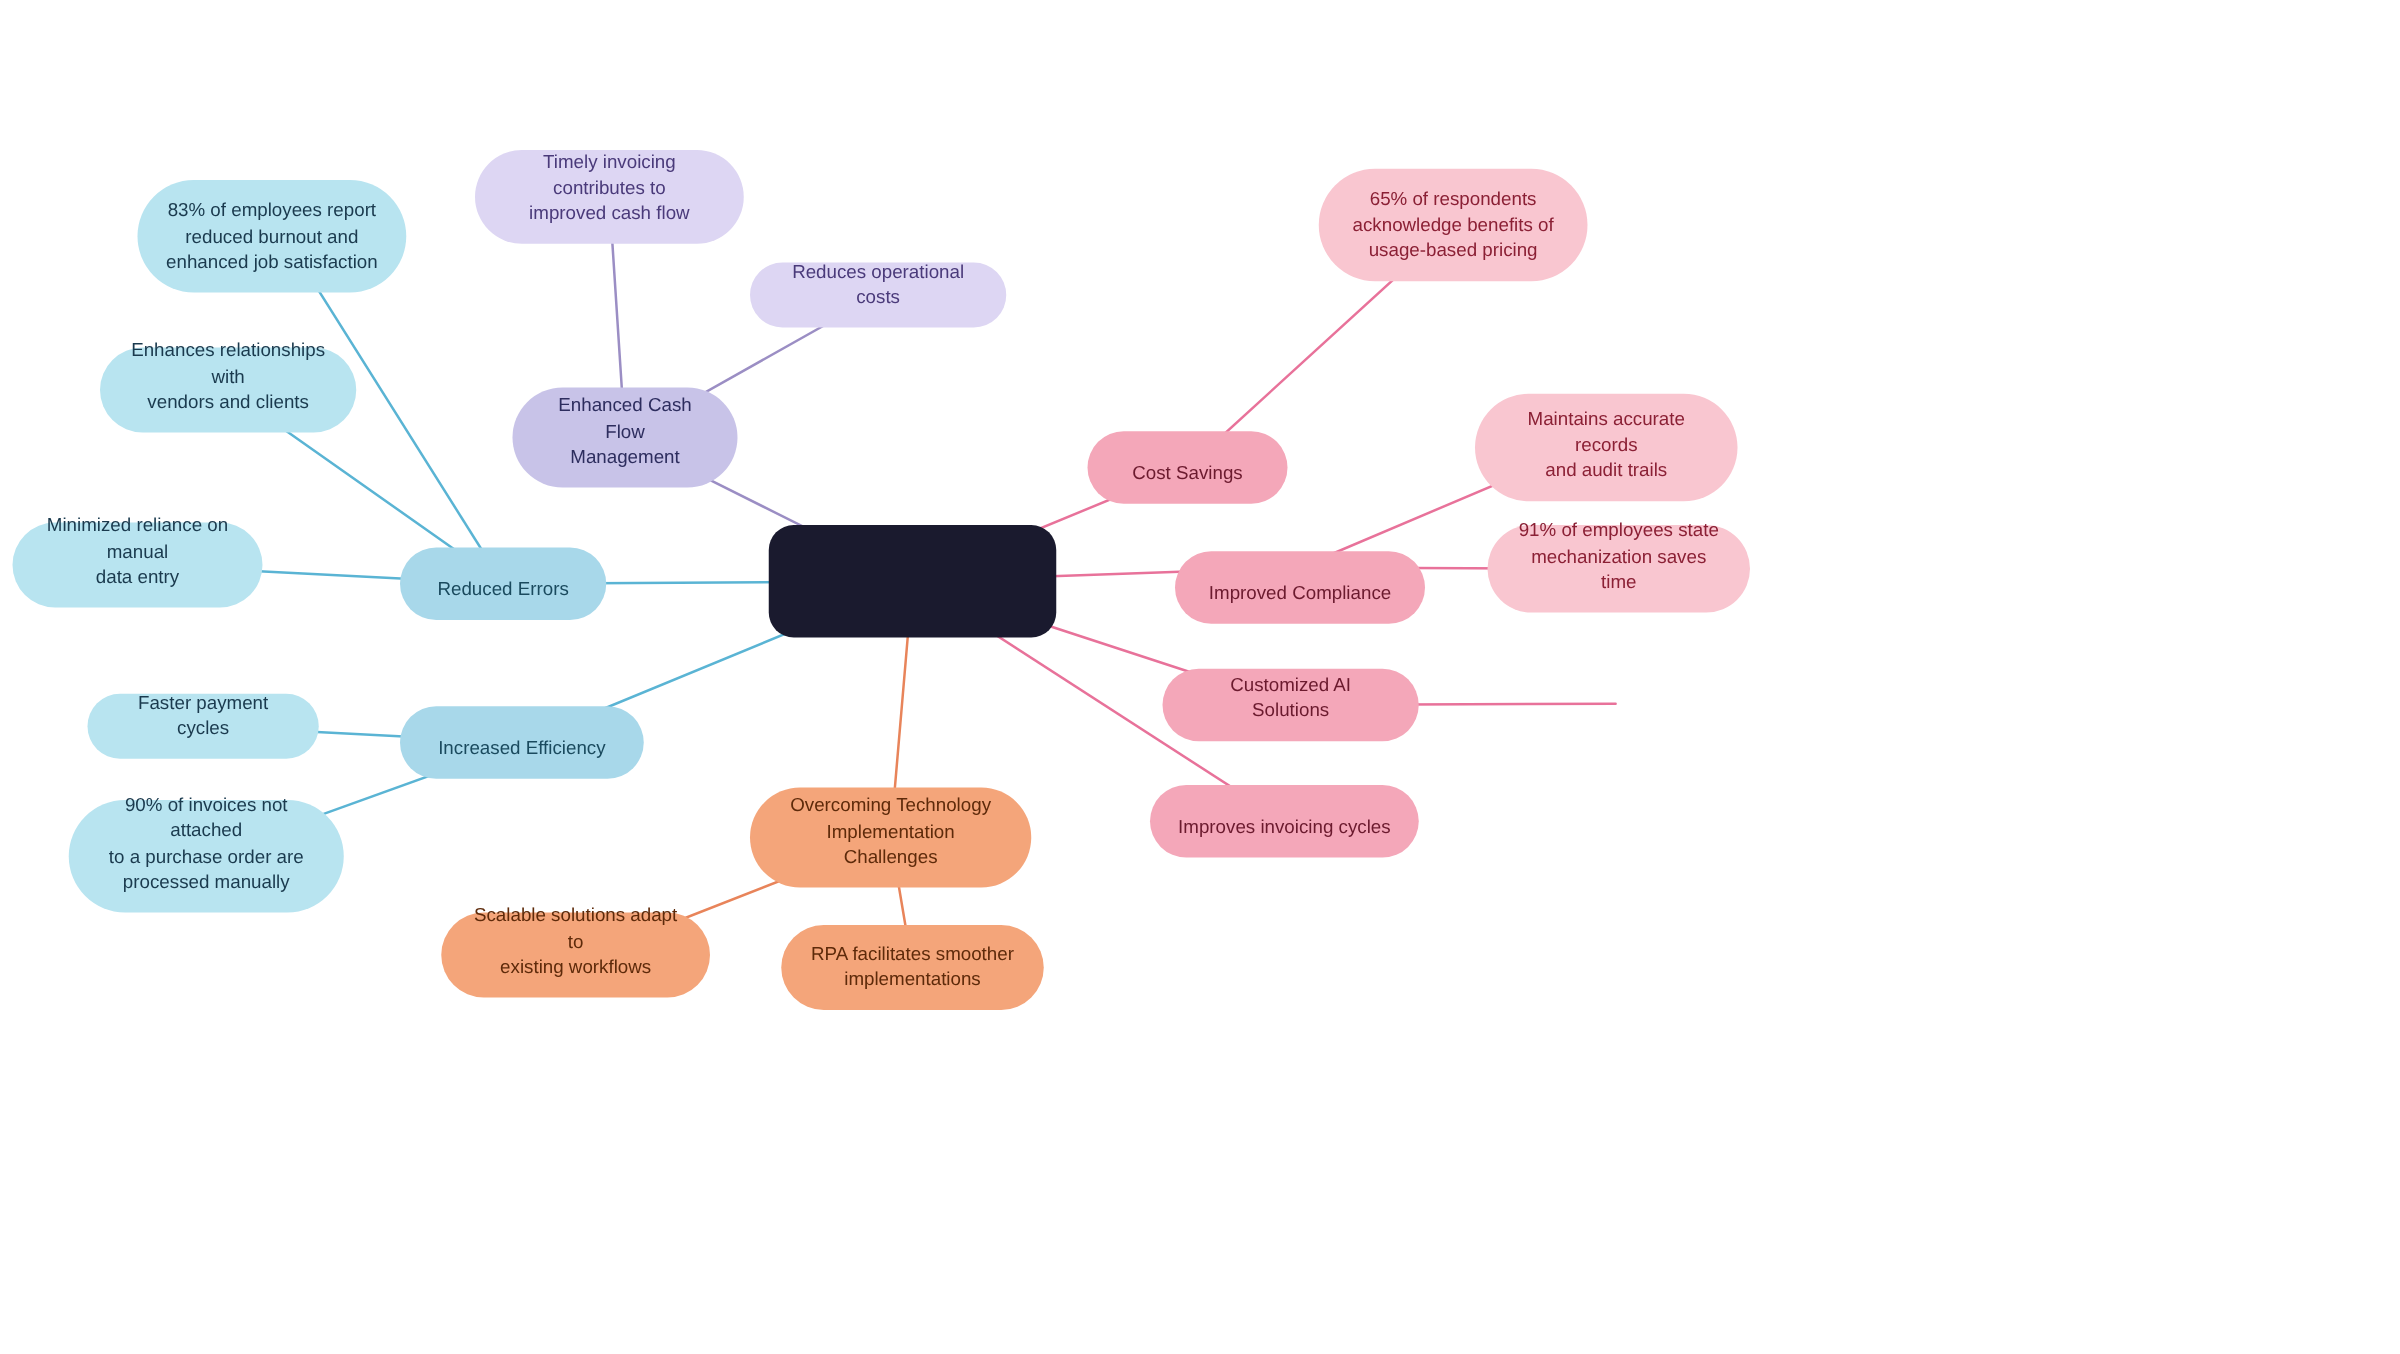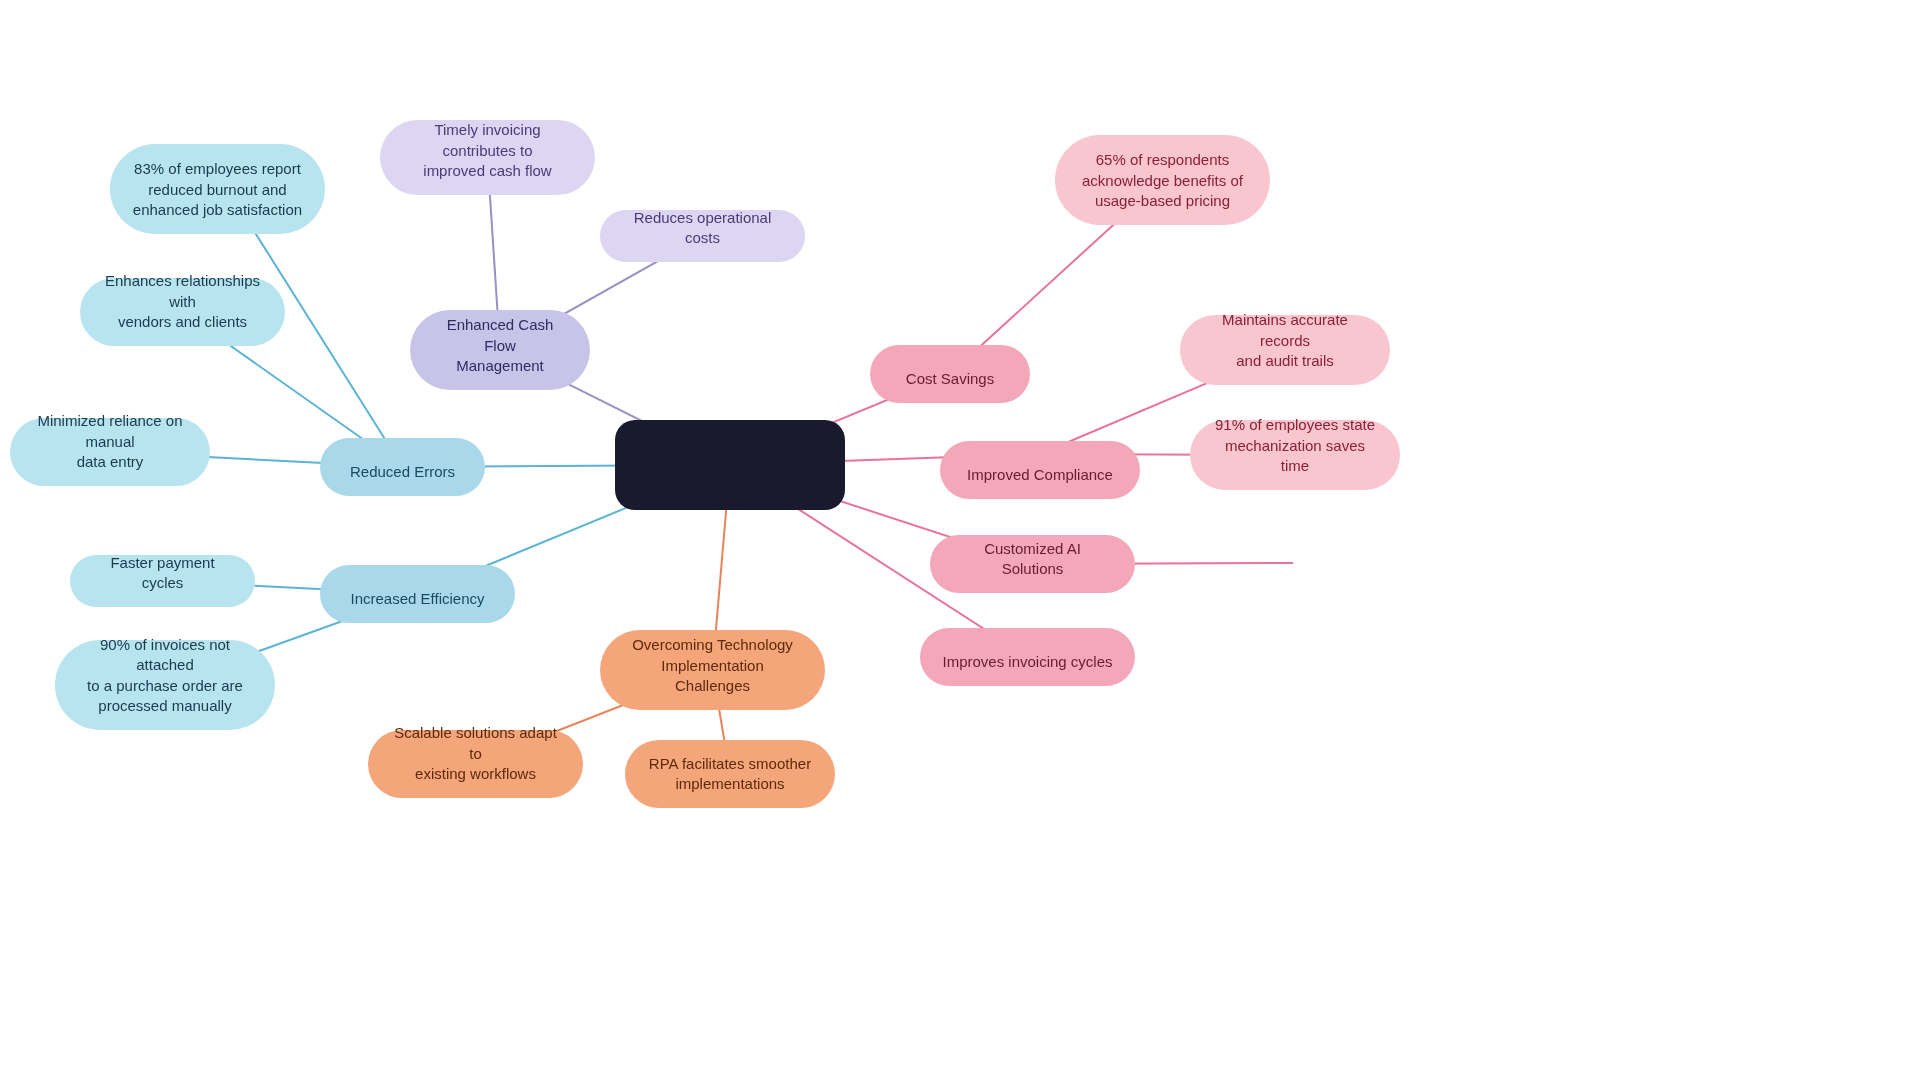--- a/index.html
+++ b/index.html
@@ -135,38 +135,38 @@
   <div class="node node-lightblue" style="left:70px; top:555px; width:185px; height:52px;">
     <span>Faster payment cycles</span>
   </div>
   <div class="node node-lightblue" style="left:55px; top:640px; width:220px; height:90px;">
     <span>90% of invoices not attached<br>to a purchase order are<br>processed manually</span>
   </div>
 
   <div class="node node-orange" style="left:600px; top:630px; width:225px; height:80px;">
     <span>Overcoming Technology<br>Implementation Challenges</span>
   </div>
-  <div class="node node-orange" style="left:368px; top:730px; width:215px; height:68px;">
+  <div class="node node-orange" style="left:353px; top:730px; width:215px; height:68px;">
     <span>Scalable solutions adapt to<br>existing workflows</span>
   </div>
   <div class="node node-orange" style="left:625px; top:740px; width:210px; height:68px;">
     <span>RPA facilitates smoother<br>implementations</span>
   </div>
 
   <div class="node node-pink" style="left:870px; top:345px; width:160px; height:58px;">
     <span>Cost Savings</span>
   </div>
   <div class="node node-lightpink" style="left:1055px; top:135px; width:215px; height:90px;">
     <span>65% of respondents<br>acknowledge benefits of<br>usage-based pricing</span>
   </div>
 
   <div class="node node-pink" style="left:940px; top:441px; width:200px; height:58px;">
     <span>Improved Compliance</span>
   </div>
-  <div class="node node-lightpink" style="left:1180px; top:315px; width:210px; height:70px;">
+  <div class="node node-lightpink" style="left:1180px; top:315px; width:210px; height:86px;">
     <span>Maintains accurate records<br>and audit trails</span>
   </div>
   <div class="node node-lightpink" style="left:1190px; top:420px; width:210px; height:70px;">
     <span>91% of employees state<br>mechanization saves time</span>
   </div>
 
   <div class="node node-pink" style="left:930px; top:535px; width:205px; height:58px;">
     <span>Customized AI Solutions</span>
   </div>
 

